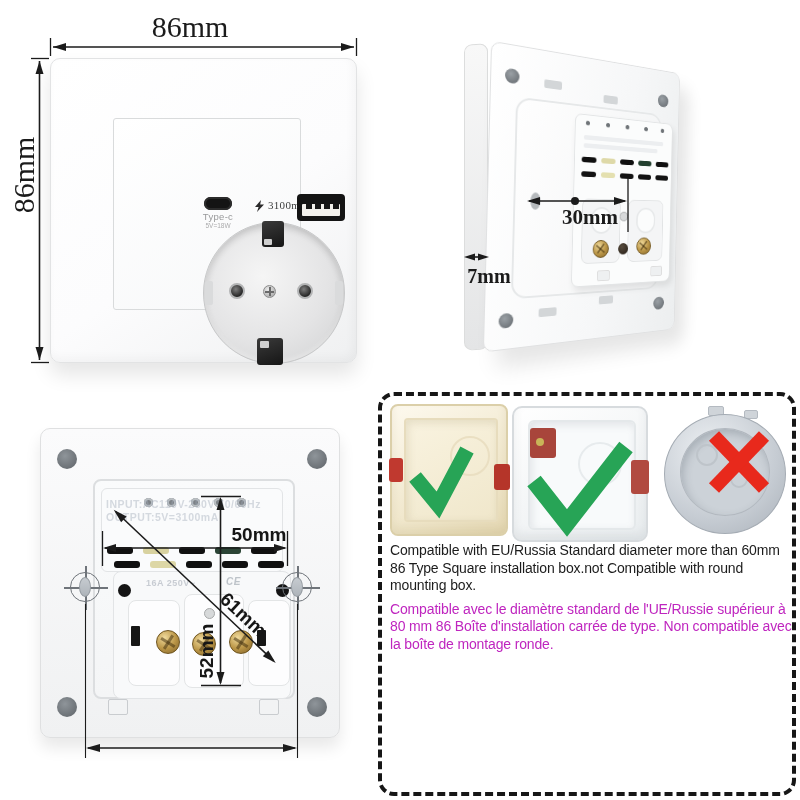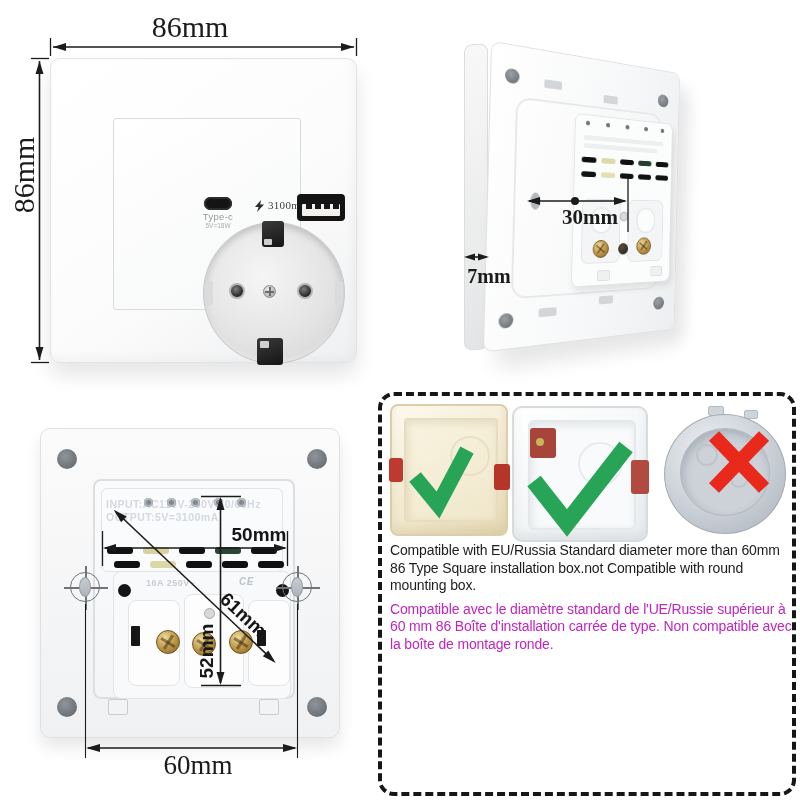--- a/index.html
+++ b/index.html
@@ -263,26 +263,25 @@
   </div>
   <div class="ear" style="left:282px; top:572px;">
     <div class="ear-line" style="left:-7px; top:14px; width:44px; height:1.5px;"></div>
     <div class="ear-line" style="left:14px; top:-7px; width:1.5px; height:44px;"></div>
     <div class="ear-oval"></div>
   </div>
 
   <div class="emboss-text" style="left:106px; top:498px; font-size:10.5px;">INPUT:AC110V-250V 50/60Hz</div>
   <div class="emboss-text" style="left:106px; top:511px; font-size:10.5px;">OUTPUT:5V=3100mA</div>
   <div class="emboss-text" style="left:146px; top:578px; font-size:9px; color:rgba(160,168,178,.55);">16A 250V~</div>
-  <div class="emboss-text" style="left:226px; top:576px; font-size:10px; font-style:italic; color:rgba(150,158,168,.6);margin-left:13px;">CE</div>
+  <div class="emboss-text" style="left:226px; top:576px; font-size:10px; font-style:italic; color:rgba(150,158,168,.6);">CE</div>
 
   <div class="dim-sans" style="left:227px; top:524px; width:64px; font-size:19px;">50mm</div>
   <div class="dim-sans" style="left:177px; top:641px; width:60px; height:20px; line-height:20px; font-size:19px; transform:rotate(-90deg);">52mm</div>
   <div class="dim-sans" style="left:211px; top:605px; width:64px; height:20px; line-height:20px; font-size:19px; transform:rotate(43deg);">61mm</div>
-  <div class="dim-serif" style="left:146px; top:750px; width:104px; font-size:27px;">60mm</div>
 
   <div class="compat">
     <div class="box-beige">
       <div class="bx-inner"></div>
       <div class="knockout" style="left:58px; top:30px; width:40px; height:40px; border:2px solid #eadfc2;"></div>
       <div class="clamp" style="left:-3px; top:52px; width:14px; height:24px; background:#c0392f;"></div>
       <div class="clamp" style="left:102px; top:58px; width:16px; height:26px; background:#b53529;"></div>
     </div>
     <div class="box-white">
       <div class="bx-inner"></div>
@@ -295,21 +294,21 @@
       <div class="round-tab" style="left:52px; top:-2px; width:16px; height:10px;"></div>
       <div class="round-tab" style="left:88px; top:2px; width:14px; height:9px;"></div>
       <div class="round-cup"></div>
       <div class="round-inner"></div>
       <div class="knockout" style="left:40px; top:36px; width:22px; height:22px; border:2px solid #bec4ca;"></div>
       <div class="knockout" style="left:74px; top:62px; width:18px; height:18px; border:2px solid #bec4ca;"></div>
     </div>
 
     <div class="compat-text">
       <p class="t-en">Compatible with EU/Russia Standard diameter more than 60mm 86 Type Square installation box.not Compatible with round mounting box.</p>
-      <p class="t-fr">Compatible avec le diamètre standard de l'UE/Russie supérieur à 60 mm 86 Boîte d'installation carrée de type. Non compatible avec la boîte de montage ronde.</p>
+      <p class="t-fr">Compatible avec le diamètre standard de l'UE/Russie supérieur à 80 mm 86 Boîte d'installation carrée de type. Non compatible avec la boîte de montage ronde.</p>
     </div>
   </div>
 
   <svg class="ann-svg" viewBox="0 0 800 800">
     <g stroke="#1b1b1b" stroke-width="1.6" fill="#1b1b1b">
       <line x1="50.5" y1="38" x2="50.5" y2="56" stroke-width="1.3"></line>
       <line x1="356.5" y1="38" x2="356.5" y2="56" stroke-width="1.3"></line>
       <line x1="53" y1="47" x2="354" y2="47"></line>
       <polygon points="53,47 66,43 66,51" stroke="none"></polygon>
       <polygon points="354,47 341,43 341,51" stroke="none"></polygon>

